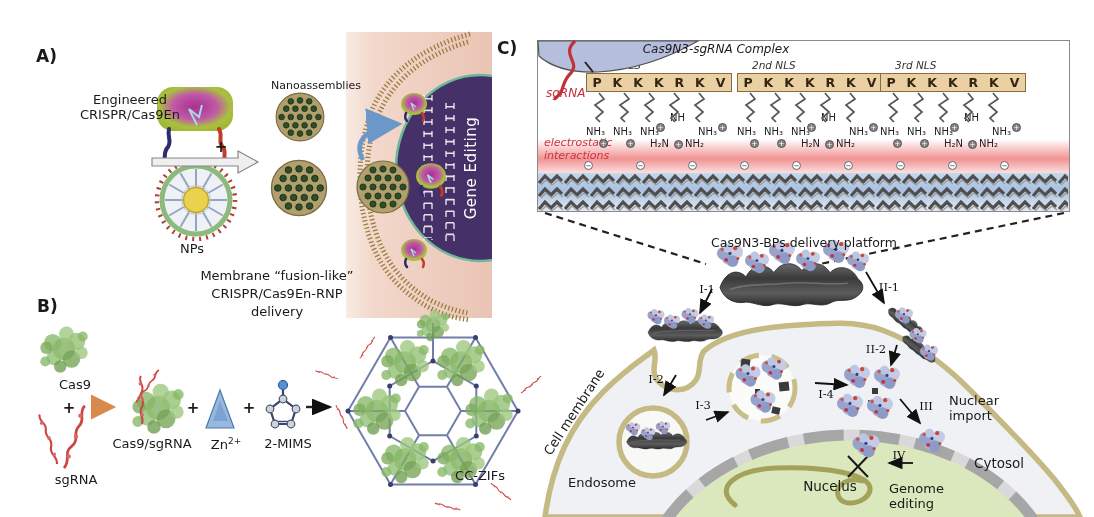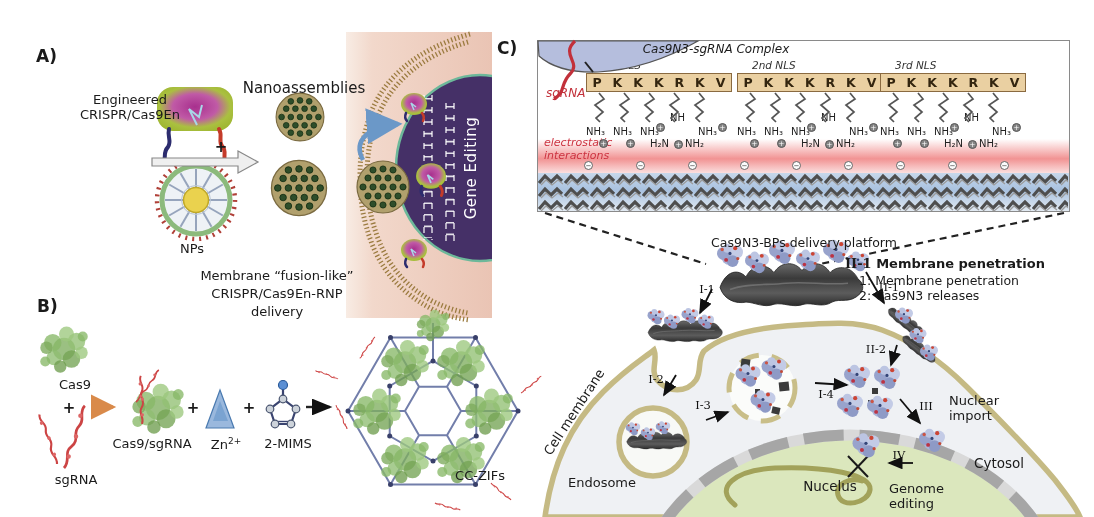--- a/index.html
+++ b/index.html
@@ -479,21 +479,21 @@
     </g>
   </svg>
 
   <div class="lbl panel-tag" style="left:36px;top:46px">A)</div>
   <div class="lbl c center-block" style="left:130px;top:54px;font-size:13px;line-height:15px">
     <div>Engineered</div>
       <div>CRISPR/Cas9En</div>
   </div>
   <div class="lbl c b" style="left:221px;top:138px;font-size:15px">+</div>
   <div class="lbl c" style="left:192px;top:241px;font-size:13px">NPs</div>
-  <div class="lbl c" style="left:304px;top:79px;font-size:15px">Nanoassemblies</div>
+  <div class="lbl c" style="left:316px;top:79px;font-size:11px">Nanoassemblies</div>
   <div class="lbl c center-block" style="left:277px;top:229px;font-size:13px;line-height:18px">
     <div>Membrane “fusion-like”</div>
       <div>CRISPR/Cas9En-RNP</div>
       <div>delivery</div>
   </div>
   <div class="lbl rot-gene" style="left:471px;top:168px">Gene Editing</div>
 
   <div class="lbl panel-tag" style="left:37px;top:296px">B)</div>
   <div class="lbl c" style="left:75px;top:377px;font-size:13px">Cas9</div>
   <div class="lbl c b" style="left:69px;top:399px;font-size:15px">+</div>
@@ -503,27 +503,20 @@
   <div class="lbl c" style="left:226px;top:436px;font-size:13px"><span>Zn</span><sup style="font-size:9px">2+</sup></div>
   <div class="lbl c b" style="left:249px;top:399px;font-size:15px">+</div>
   <div class="lbl c" style="left:288px;top:436px;font-size:13px">2-MIMS</div>
   <div class="lbl c" style="left:480px;top:468px;font-size:13px">CC-ZIFs</div>
 
   <div class="lbl panel-tag" style="left:497px;top:38px">C)</div>
   <div class="lbl c i" style="left:716px;top:42px;font-size:12px">Cas9N3-sgRNA Complex</div>
   <div class="lbl i red" style="left:546px;top:86px;font-size:12px">sgRNA</div>
   <div class="lbl c" style="left:804px;top:235px">Cas9N3-BPs delivery platform</div>
 
-  <div class="lbl" style="left:845px;top:256px">
-    <div class="ptitle"><span class="serif">II-1</span> <span>Membrane penetration</span></div>
-    <div class="steps" style="margin-left:14px">
-      <div>1: Membrane penetration</div>
-      <div>2: Cas9N3 releases</div>
-    </div>
-  </div>
 
   <div class="lbl c roman" style="left:707px;top:282px">I-1</div>
   <div class="lbl c roman" style="left:889px;top:280px">II-1</div>
   <div class="lbl c roman" style="left:656px;top:372px">I-2</div>
   <div class="lbl c roman" style="left:703px;top:398px">I-3</div>
   <div class="lbl c roman" style="left:826px;top:387px">I-4</div>
   <div class="lbl c roman" style="left:876px;top:342px">II-2</div>
   <div class="lbl c roman" style="left:926px;top:399px">III</div>
   <div class="lbl c roman" style="left:899px;top:448px">IV</div>
 

